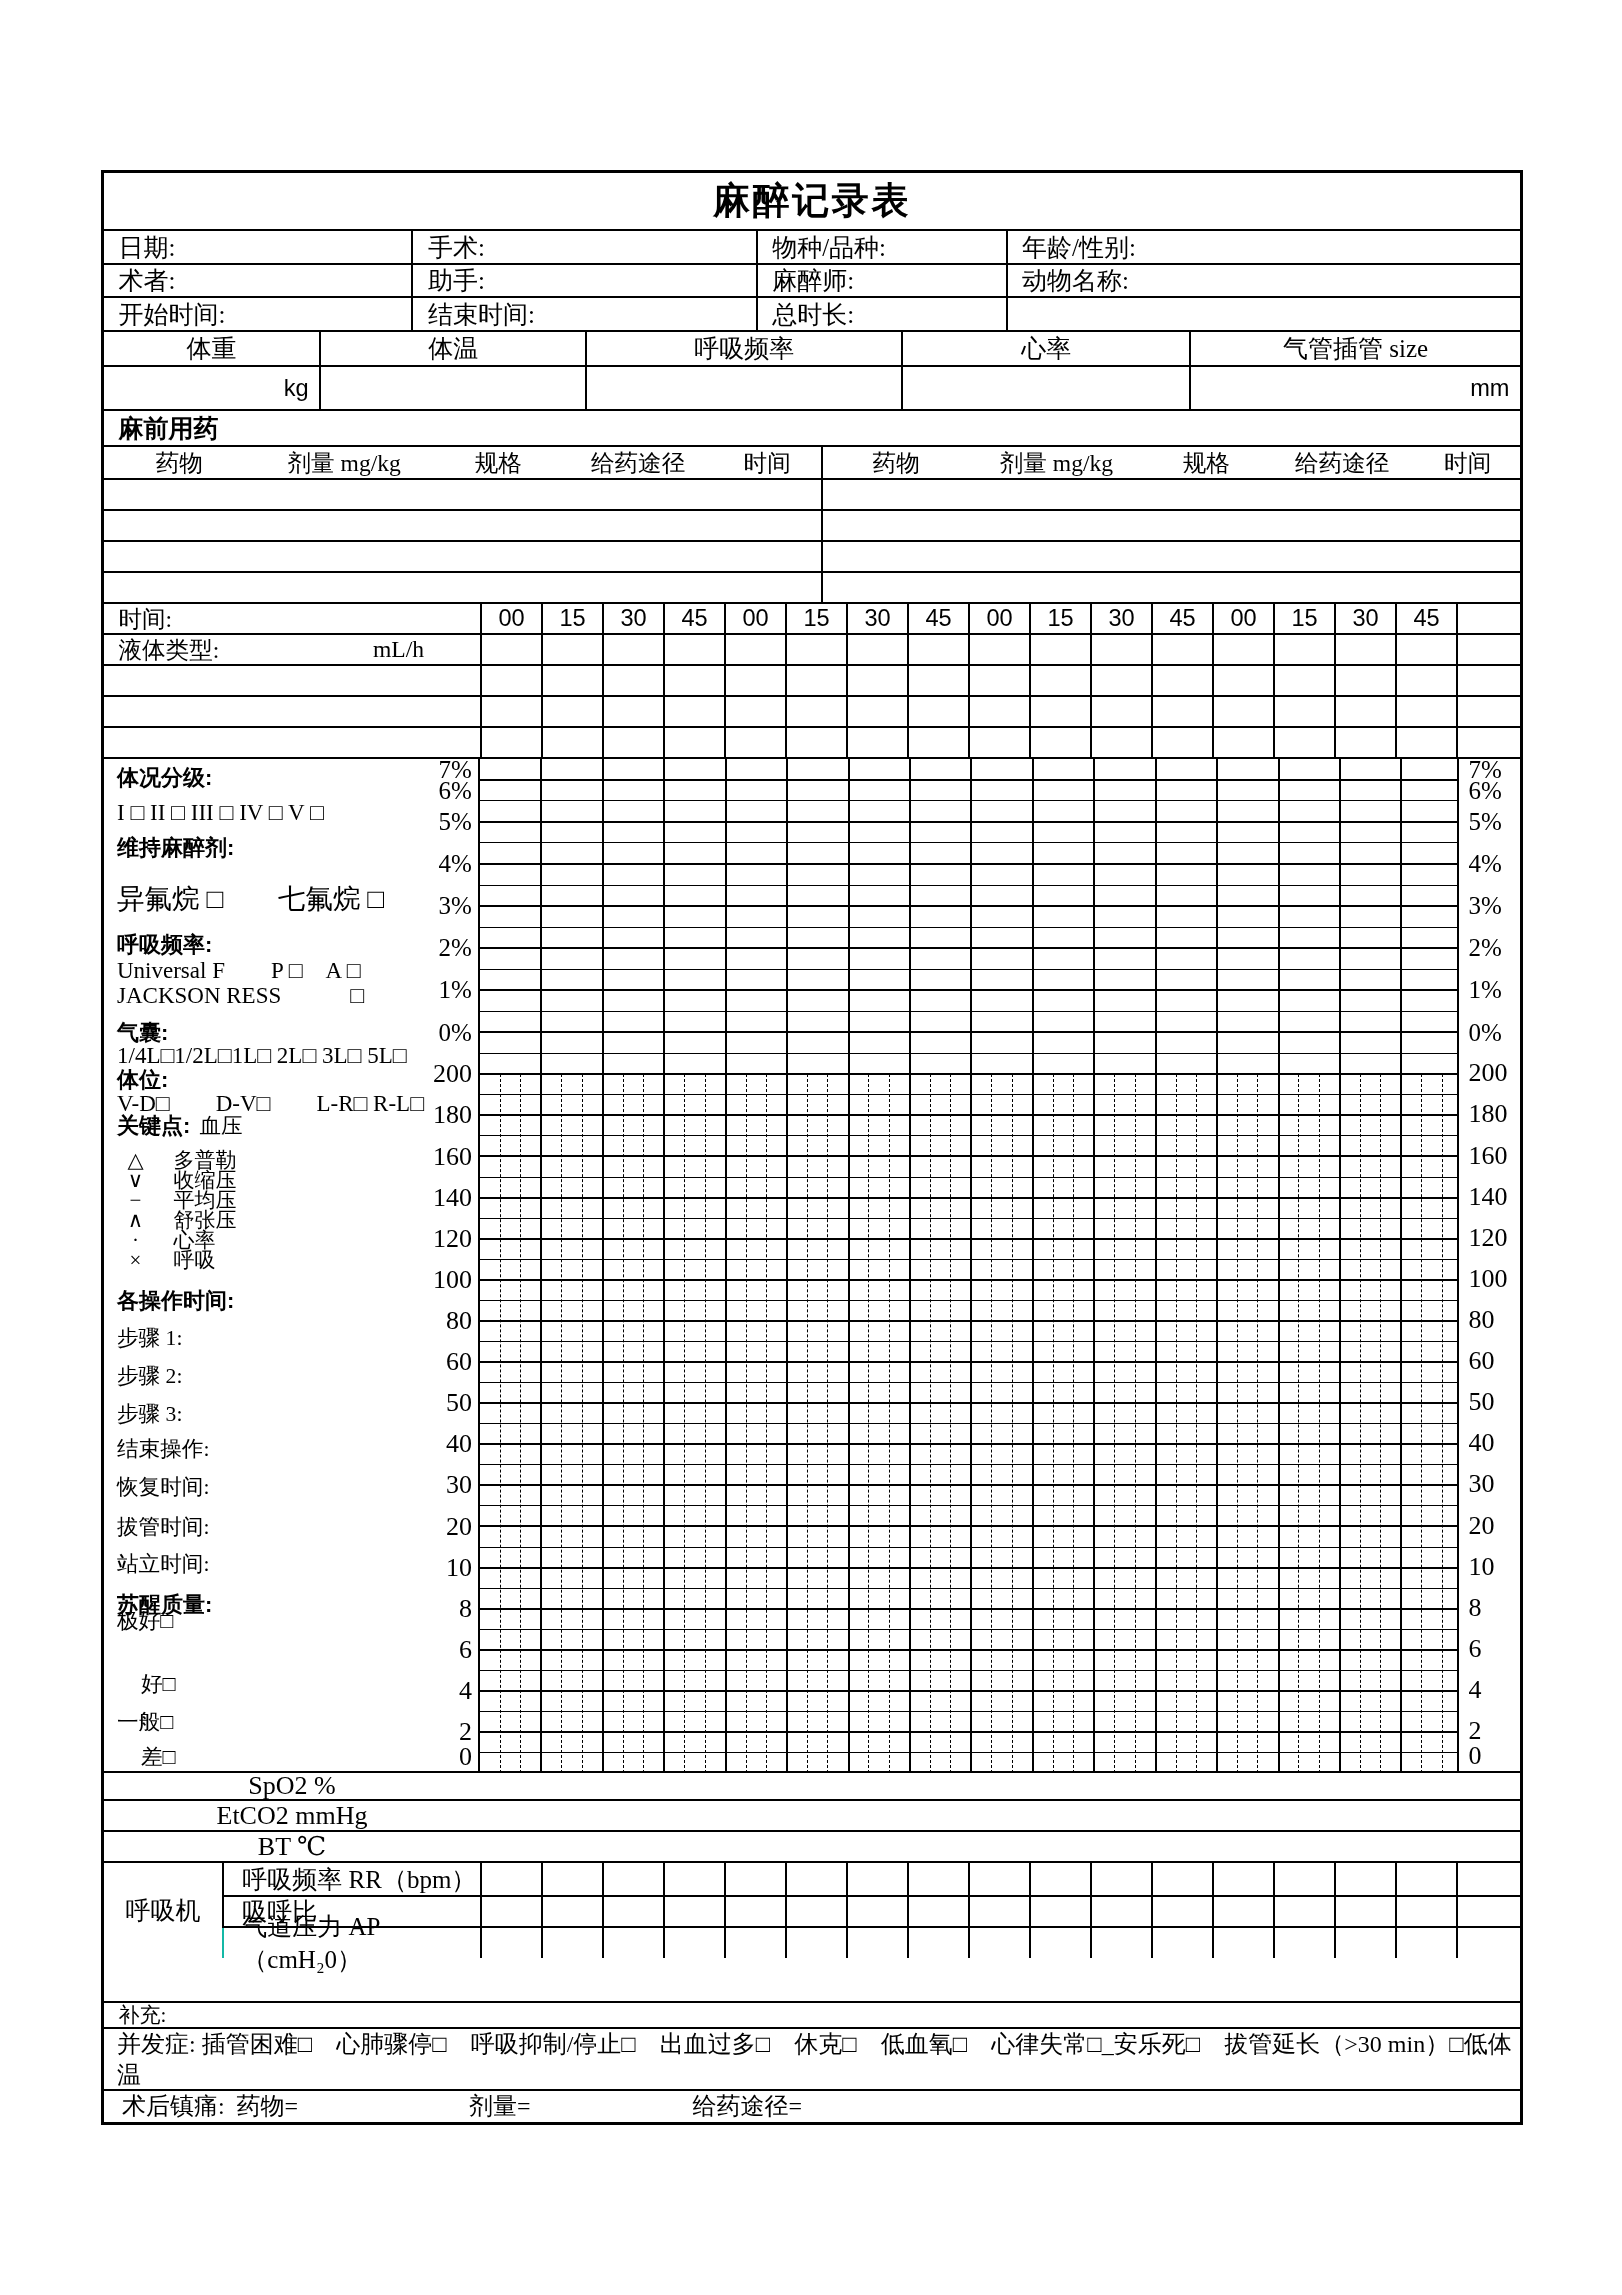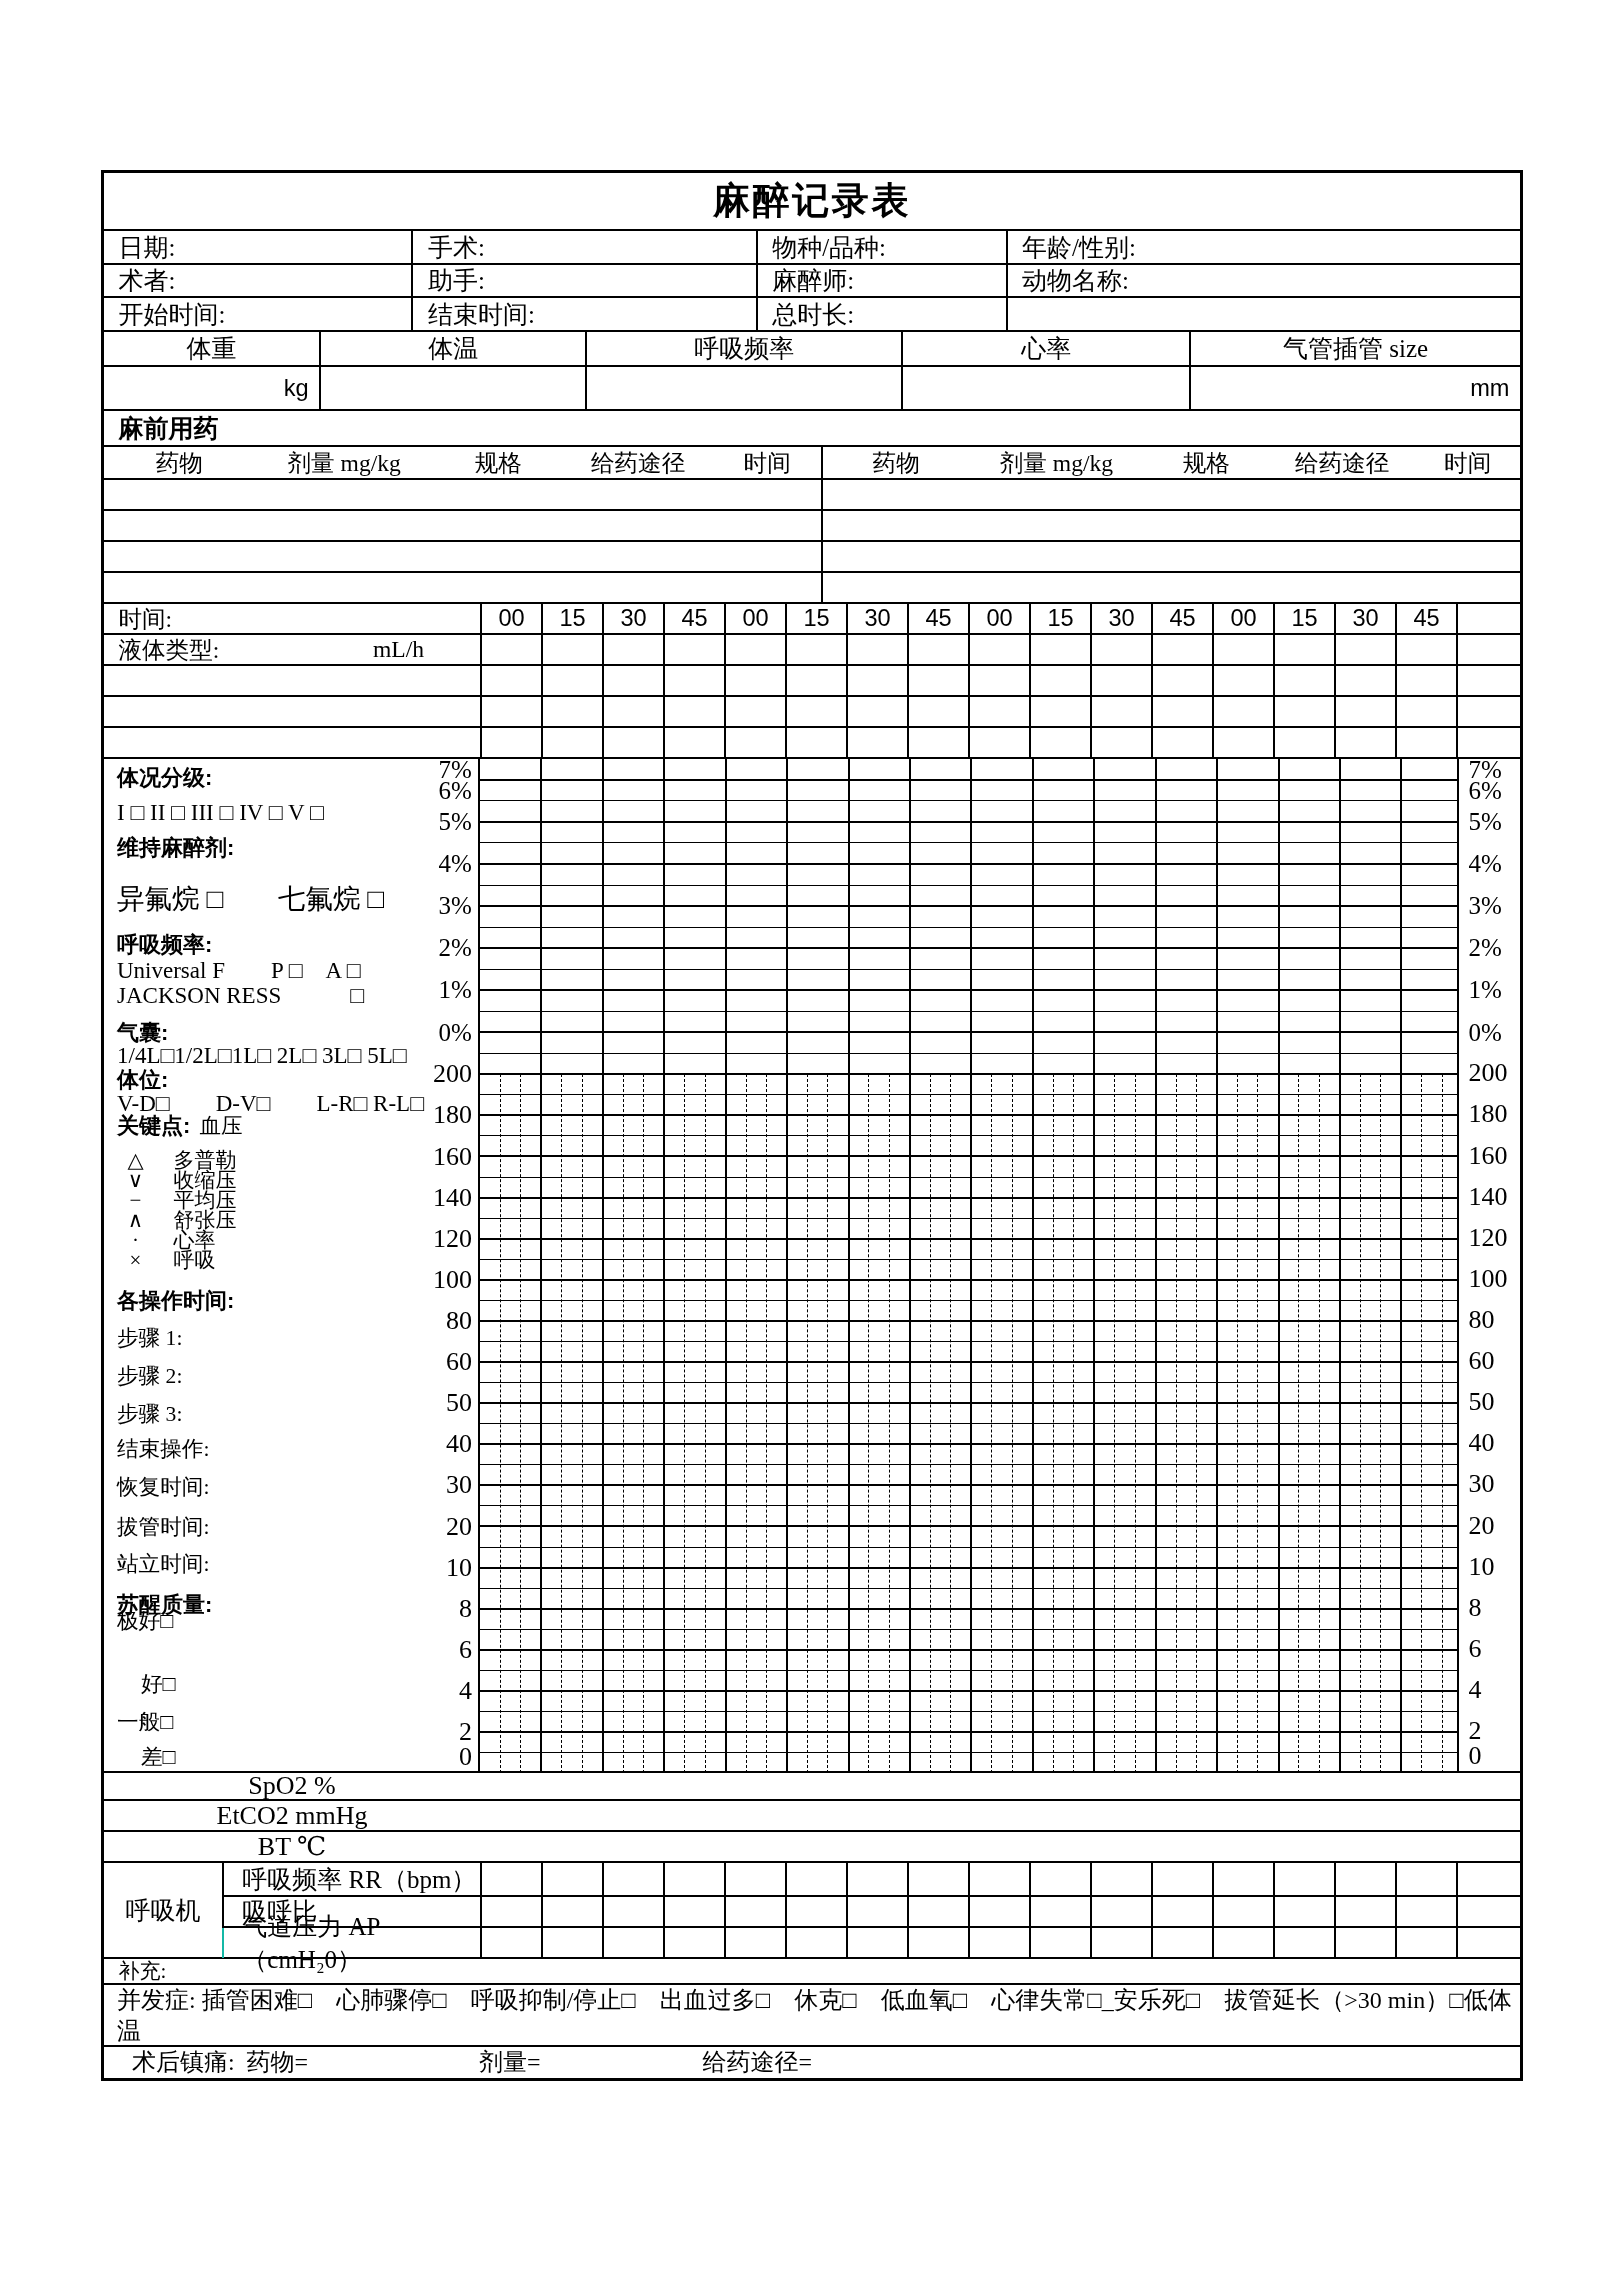--- a/index.html
+++ b/index.html
@@ -56,21 +56,21 @@
   
   .mon-row{font-size:26px;flex-direction:column;}
   .mon-row .label-col{justify-content:center;}
   .cells{display:flex;flex:1;}
   .vent{height:96px;}
   .vent-label{width:118px;justify-content:center;font-size:25px;}
   .vent-right{flex:1;display:flex;flex-direction:column;}
   .vent-sub{display:flex;border-top:2px solid #000;box-sizing:border-box;}
   .vent-sub.first{border-top:none;}
   .vent-sub .sublabel{width:258px;font-size:25px;padding-left:18.3px;display:flex;align-items:center;box-sizing:border-box;}
-  .supp-row{height:25.5px;font-size:21px;}
+  .supp-row{height:25.5px;font-size:21px;margin-top:44px;}
   .comp-row{height:62px;font-size:24px;}
   .comp-inner{padding-left:13px;line-height:31px;}
   .post-row{height:33px;font-size:24px;align-items:center;}
   .post-row span{white-space:nowrap;}
 </style>
 </head>
 <body>
 
 <div id="form">
 
@@ -697,20 +697,20 @@
   </div>
   <div class="row comp-row thick">
     <div class="cell nb" style="width:100%;align-items:flex-start">
       <div class="comp-inner">
         <div>并发症: 插管困难□　心肺骤停□　呼吸抑制/停止□　出血过多□　休克□　低血氧□　心律失常□_安乐死□　拔管延长（&gt;30 min）□低体温</div>
 
       </div>
     </div>
   </div>
   <div class="row post-row thick">
-    <span style="padding-left:28px">术后镇痛:</span>
+    <span style="padding-left:18px">术后镇痛:</span>
     <span style="margin-left:11.8px">药物=</span>
     <span style="margin-left:171px">剂量=</span>
     <span style="margin-left:162px">给药途径=</span>
   </div>
 
 </div>
 
 
 </body></html>

